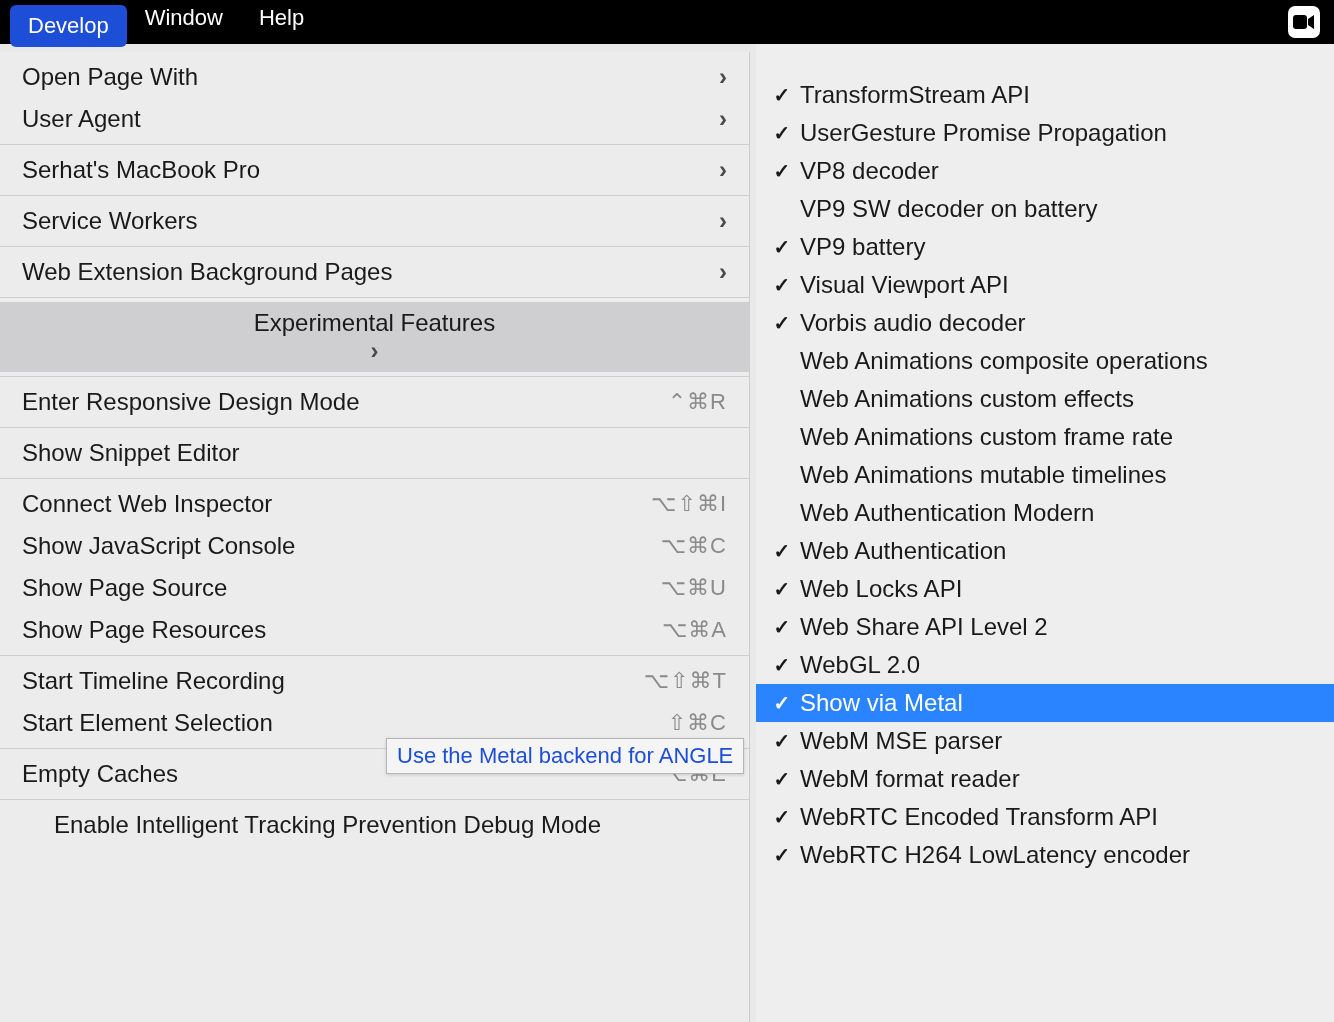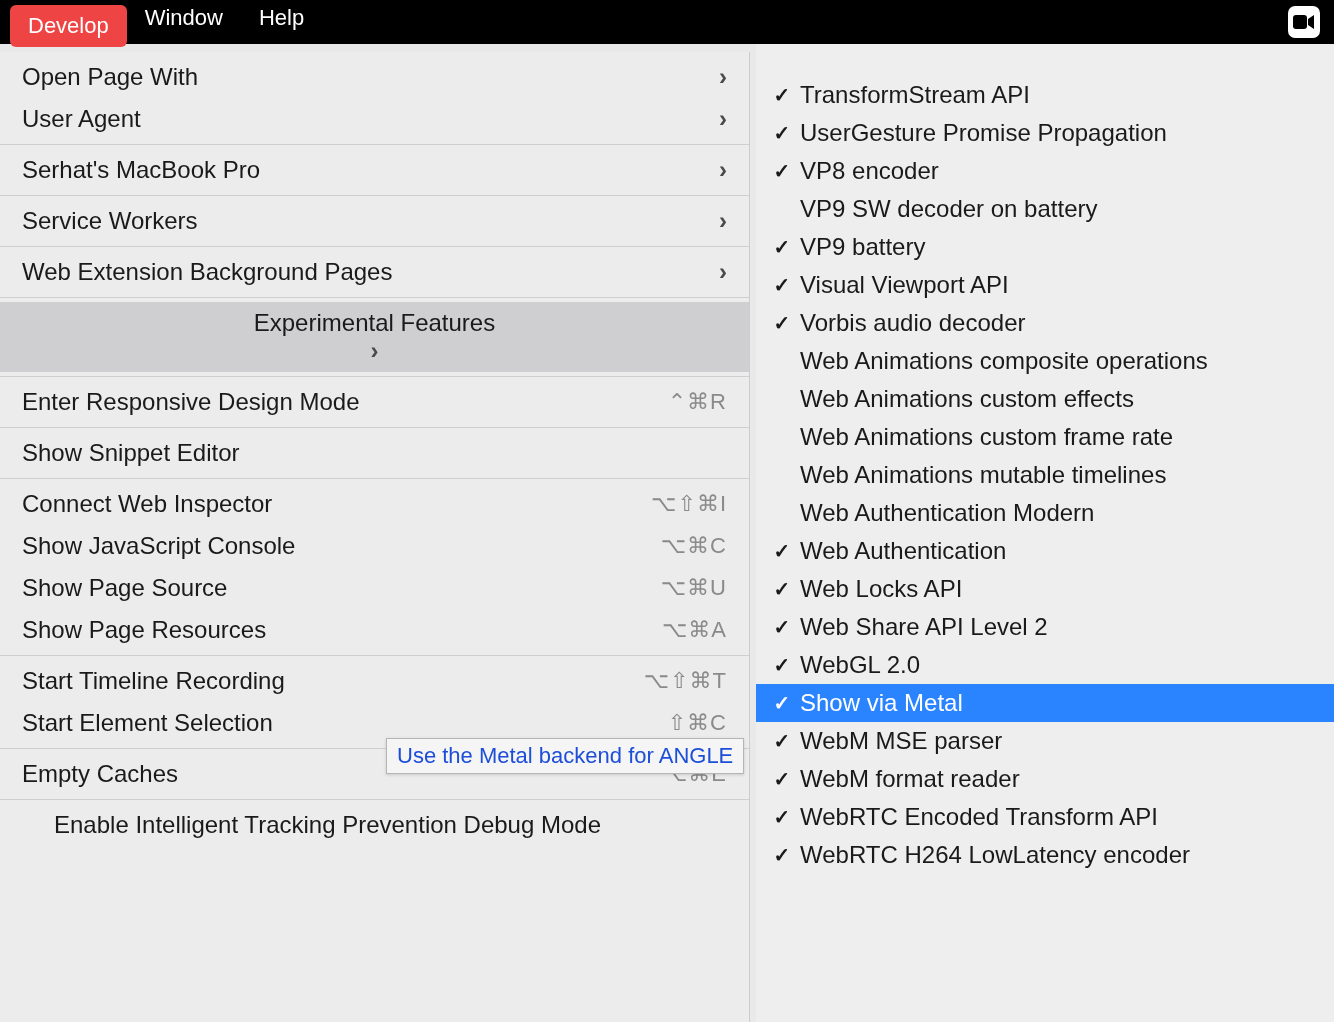--- a/index.html
+++ b/index.html
@@ -24,21 +24,21 @@
       position: relative;
     }
     .menubar-item {
       color: #fff;
       font-size: 22px;
       padding: 8px 18px;
       border-radius: 6px;
       cursor: default;
     }
     .menubar-item.active {
-      background: #ef4444;
+      background: #1d4ed8;
       margin-top: 8px;
     }
     .menubar-right {
       position: absolute;
       right: 14px;
       top: 6px;
     }
     .facetime-icon {
       width: 32px;
       height: 32px;
@@ -278,21 +278,21 @@
     <div class="submenu-item">
       <span class="check-col">✓</span>
       <span class="submenu-label">TransformStream API</span>
     </div>
     <div class="submenu-item">
       <span class="check-col">✓</span>
       <span class="submenu-label">UserGesture Promise Propagation</span>
     </div>
     <div class="submenu-item">
       <span class="check-col">✓</span>
-      <span class="submenu-label">VP8 encoder</span>
+      <span class="submenu-label">VP8 decoder</span>
     </div>
     <div class="submenu-item">
       <span class="check-col"></span>
       <span class="submenu-label">VP9 SW decoder on battery</span>
     </div>
     <div class="submenu-item">
       <span class="check-col">✓</span>
       <span class="submenu-label">VP9 battery</span>
     </div>
     <div class="submenu-item">

